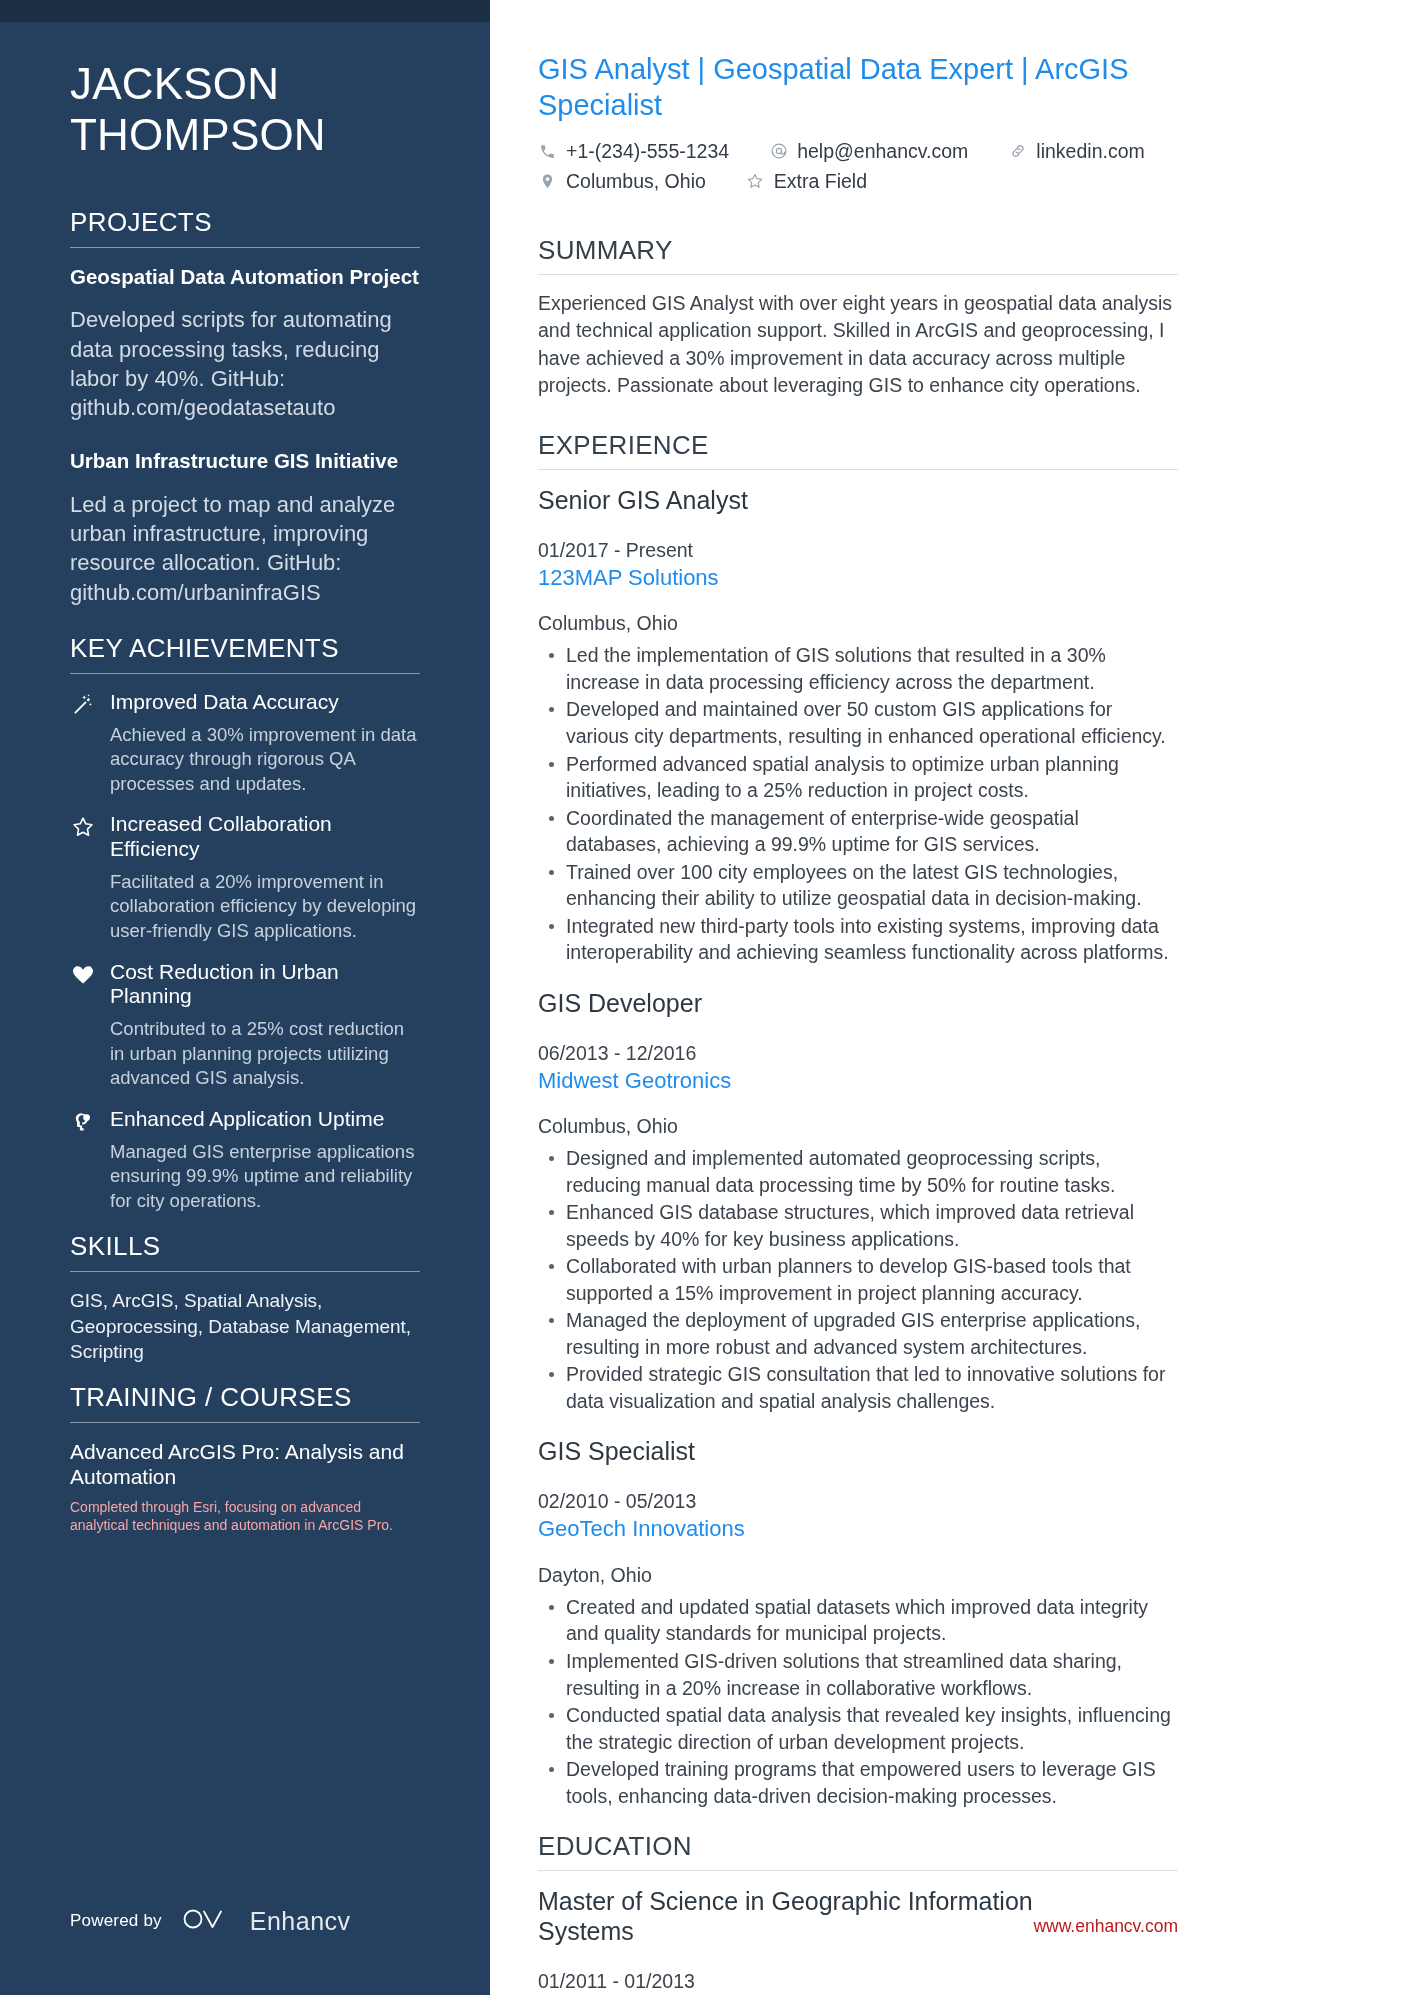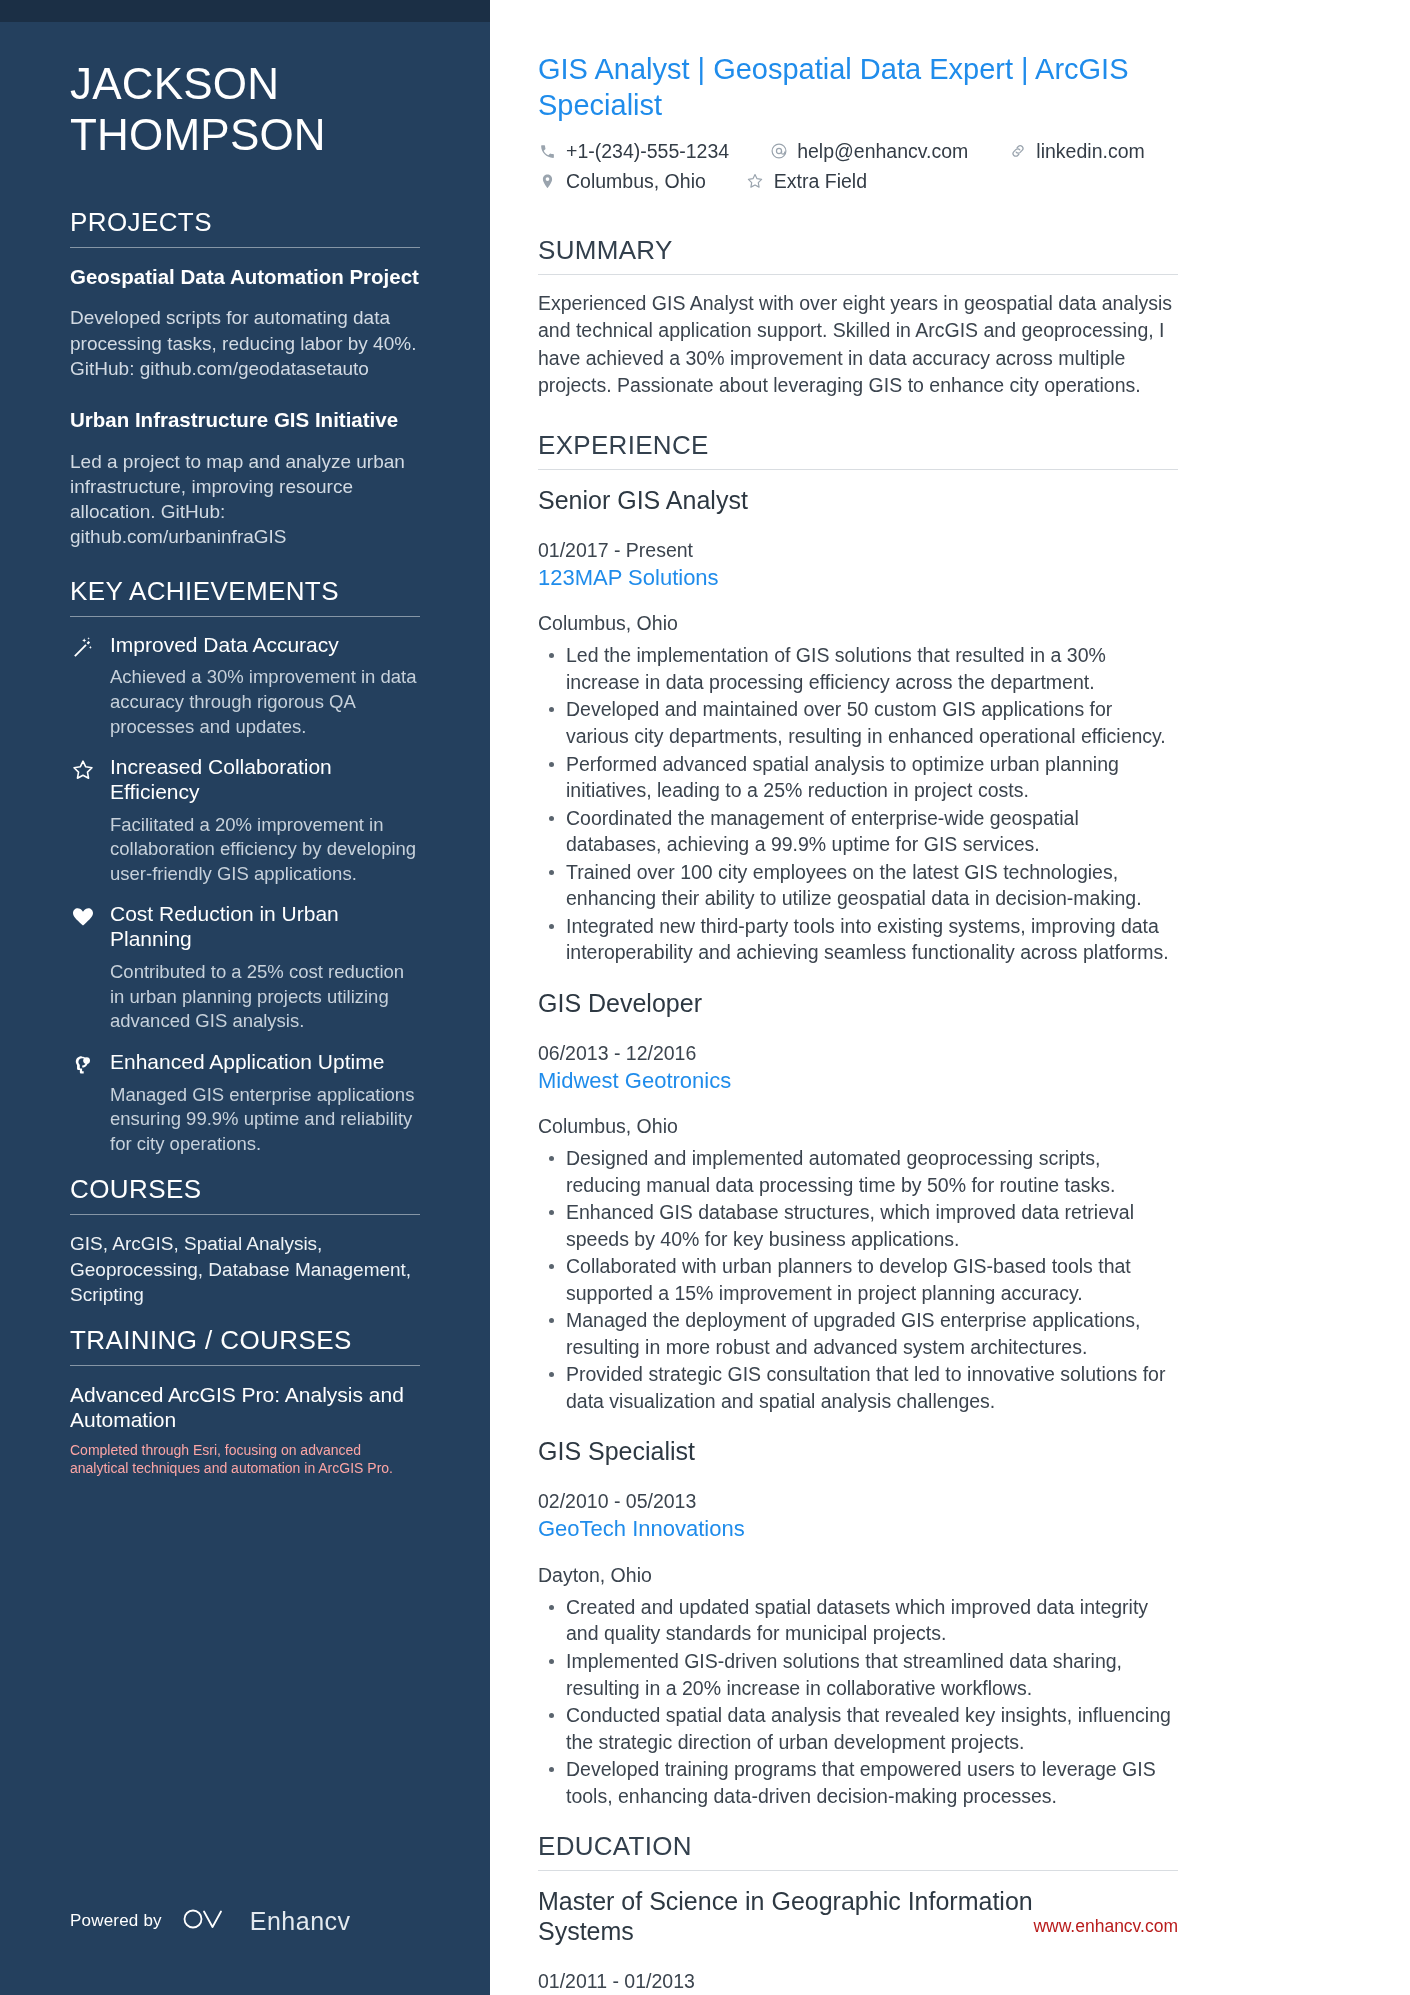--- a/index.html
+++ b/index.html
@@ -33,21 +33,21 @@
     font-size: 26px; font-weight: 400; letter-spacing: 0.4px;
     color: #ffffff; padding-bottom: 9px;
   }
   .side-rule { height: 1px; background: rgba(255,255,255,0.45); margin-bottom: 16px; }
 
   .proj-title {
     font-size: 20.5px; font-weight: 700; line-height: 1.24; color: #ffffff;
     margin-bottom: 16px;
   }
   .proj-desc {
-    font-size: 19px; font-weight: 400; line-height: 1.33;
+    font-size: 22px; font-weight: 400; line-height: 1.33;
     color: #d2dae3; margin-bottom: 26px;
   }
 
   .ach-item { display: flex; gap: 14px; margin-bottom: 16px; }
   .ach-icon {
     flex: 0 0 26px; width: 26px; padding-top: 3px;
     display: flex; justify-content: center;
   }
   .ach-icon svg { display: block; }
   .ach-body { flex: 1 1 auto; }
@@ -205,21 +205,21 @@
           </svg>
         </span>
         <div class="ach-body">
           <div class="ach-title">Enhanced Application Uptime</div>
           <div class="ach-desc">Managed GIS enterprise applications ensuring 99.9% uptime and reliability for city operations.</div>
         </div>
       </div>
     </section>
 
     <section class="side-section tight">
-      <div class="side-h">COURSES</div>
+      <div class="side-h">SKILLS</div>
       <div class="side-rule"></div>
       <div class="skills-text">GIS, ArcGIS, Spatial Analysis, Geoprocessing, Database Management, Scripting</div>
     </section>
 
     <section class="side-section tight">
       <div class="side-h">TRAINING / COURSES</div>
       <div class="side-rule"></div>
       <div>
         <div class="course-title">Advanced ArcGIS Pro: Analysis and Automation</div>
         <div class="course-desc">Completed through Esri, focusing on advanced analytical techniques and automation in ArcGIS Pro.</div>

